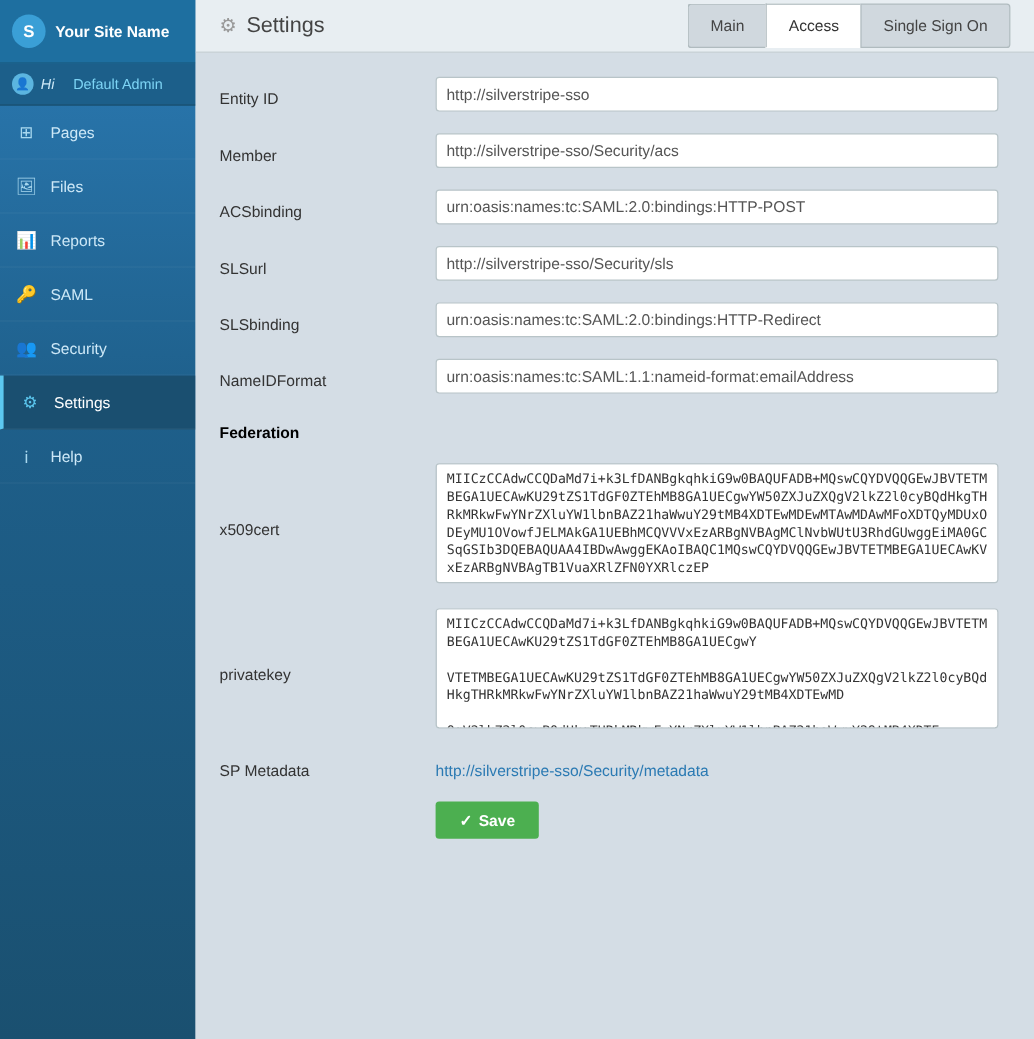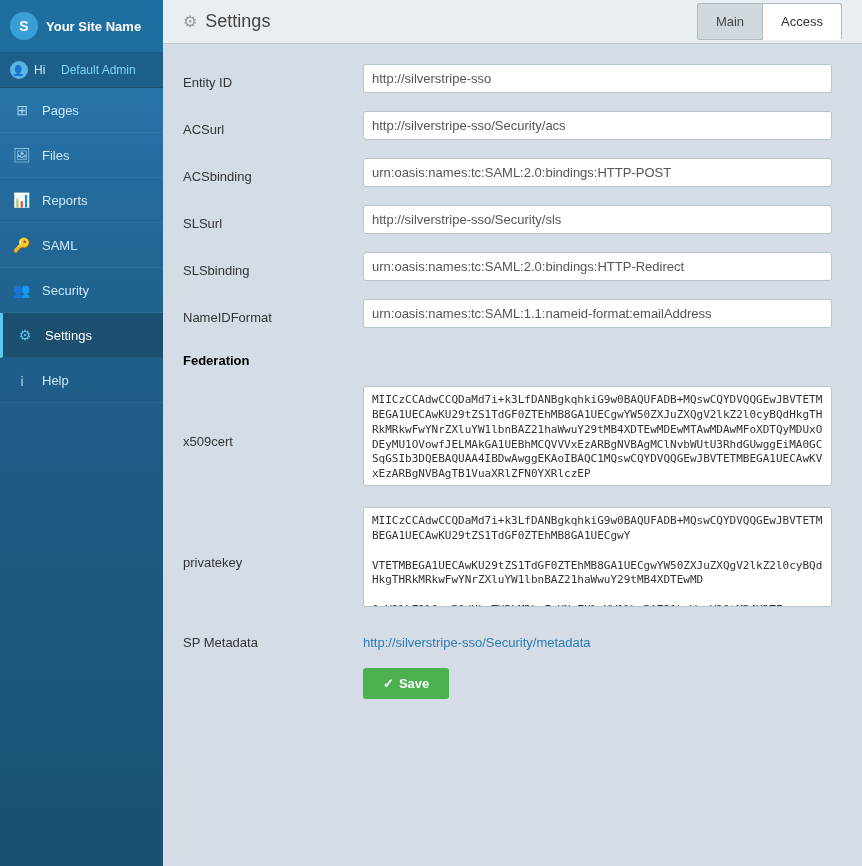--- a/index.html
+++ b/index.html
@@ -46,21 +46,21 @@
       align-items: center;
       gap: 6px;
     }
     .sidebar-user-icon {
       width: 18px; height: 18px;
       background: #5bb5e0;
       border-radius: 50%;
       display: flex; align-items: center; justify-content: center;
       color: white; font-size: 10px;
     }
-    .sidebar-user-text { color: #cce8f7; font-size: 12px; }
+    .sidebar-user-text { color: #cce8f7; font-size: 12px; font-style: italic; }
     .sidebar-user-link { color: #7dd4f5; font-size: 12px; }
 
     .sidebar-nav { display: flex; flex-direction: column; flex: 1; }
     .sidebar-item {
       display: flex;
       align-items: center;
       padding: 12px 12px;
       color: #cde8f7;
       cursor: pointer;
       border-bottom: 1px solid rgba(255,255,255,0.06);
@@ -294,32 +294,33 @@
 </div>
 
 <div class="main">
 
   <div class="header">
     <span class="header-icon">⚙</span>
     <span class="header-title">Settings</span>
     <div class="header-tabs">
       <div class="header-tab">Main</div>
       <div class="header-tab active">Access</div>
+      <div class="header-tab">Single Sign On</div>
     </div>
   </div>
 
   <div class="content">
 
     <div class="form-row">
       <label class="form-label">Entity ID</label>
       <input class="form-control" type="text" value="http://silverstripe-sso" style="">
     </div>
 
     <div class="form-row">
-      <label class="form-label">ACSurl</label>
+      <label class="form-label">Member</label>
       <input class="form-control" type="text" value="http://silverstripe-sso/Security/acs" style="">
     </div>
 
     <div class="form-row">
       <label class="form-label">ACSbinding</label>
       <input class="form-control" type="text" value="urn:oasis:names:tc:SAML:2.0:bindings:HTTP-POST" style="">
     </div>
 
     <div class="form-row">
       <label class="form-label">SLSurl</label>

